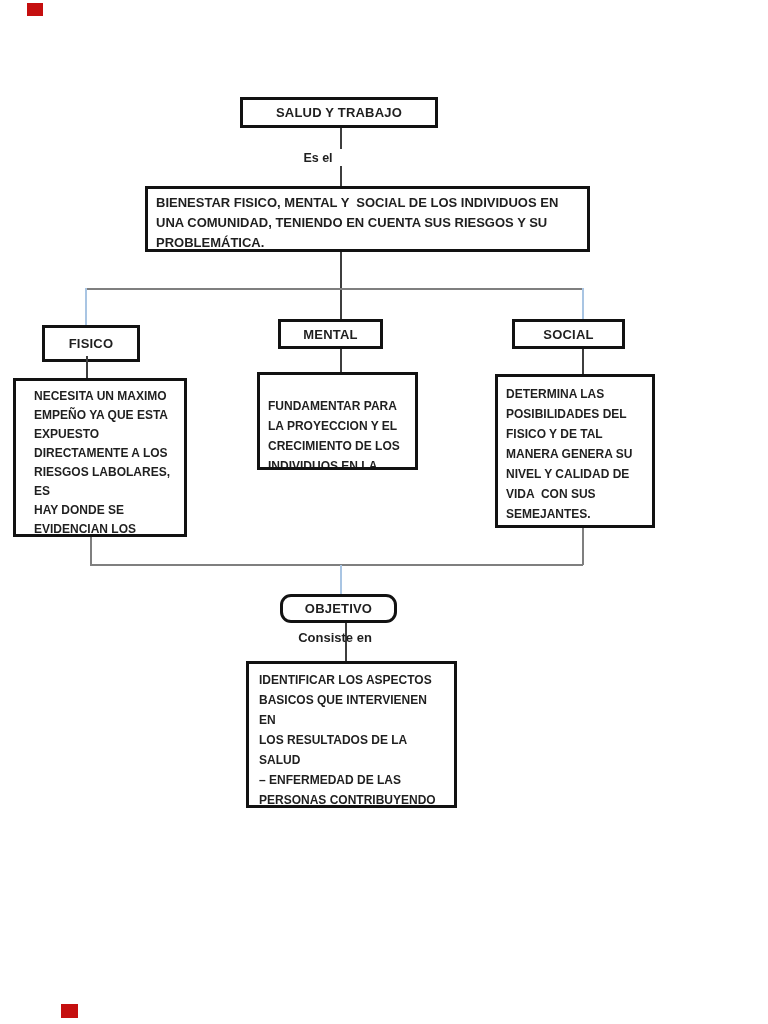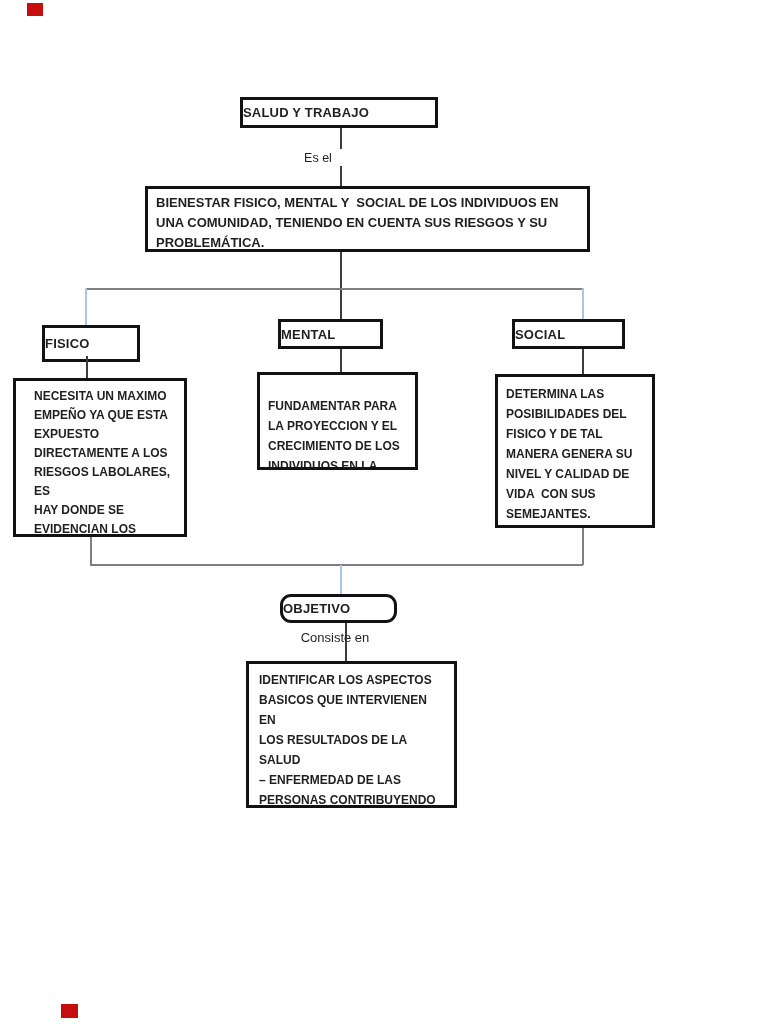--- a/index.html
+++ b/index.html
@@ -5,34 +5,34 @@
   html,body{margin:0;padding:0;background:#ffffff;}
   #page{
     position:relative;width:768px;height:1024px;background:#ffffff;overflow:hidden;
     font-family:"Liberation Sans","DejaVu Sans",sans-serif;
   }
   .box{
     position:absolute;box-sizing:border-box;border:3px solid #121212;background:#ffffff;
     color:#1f1f1f;font-weight:bold;
   }
   .label-box{
-    display:flex;align-items:center;
+    display:flex;align-items:center;justify-content:center;
     font-size:13px;letter-spacing:.2px;
   }
   .text-box{
     font-size:12px;line-height:20px;white-space:pre-wrap;overflow:hidden;
   }
   .vline,.hline{position:absolute;}
   .vline{width:1.5px;}
   .hline{height:1.5px;}
   .dark{background:#3d3d3d;}
   .gray{background:#7f7f7f;}
   .blue{background:#a9c5e3;}
   .connector-label{
-    position:absolute;color:#1f1f1f;font-weight:normal;font-size:12.5px;text-align:center;
+    position:absolute;color:#1f1f1f;font-weight:bold;font-size:12.5px;text-align:center;
   }
   .red-mark{position:absolute;background:#c50f0f;}
 </style>
 </head>
 <body>
 
 <div id="page">
 
   <div class="red-mark" style="left:27px;top:3px;width:16px;height:13px;"></div>
   <div class="red-mark" style="left:61px;top:1004px;width:17px;height:14px;"></div>

